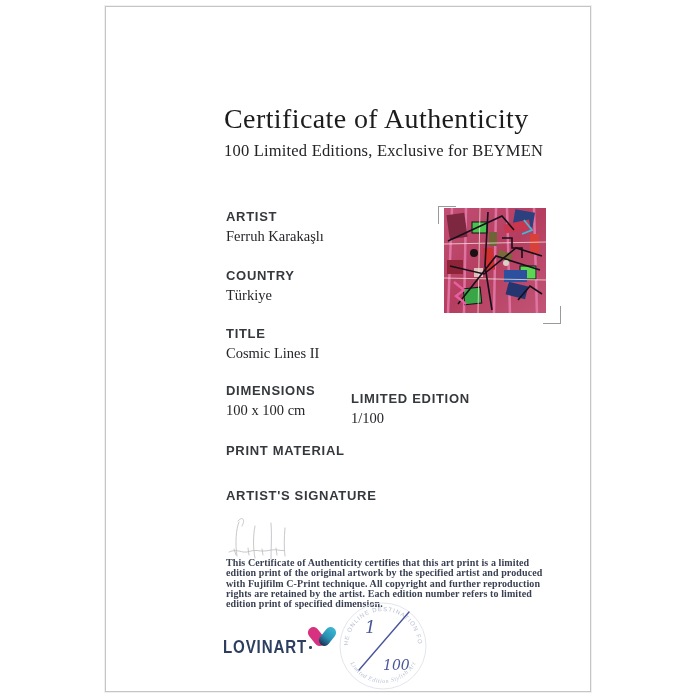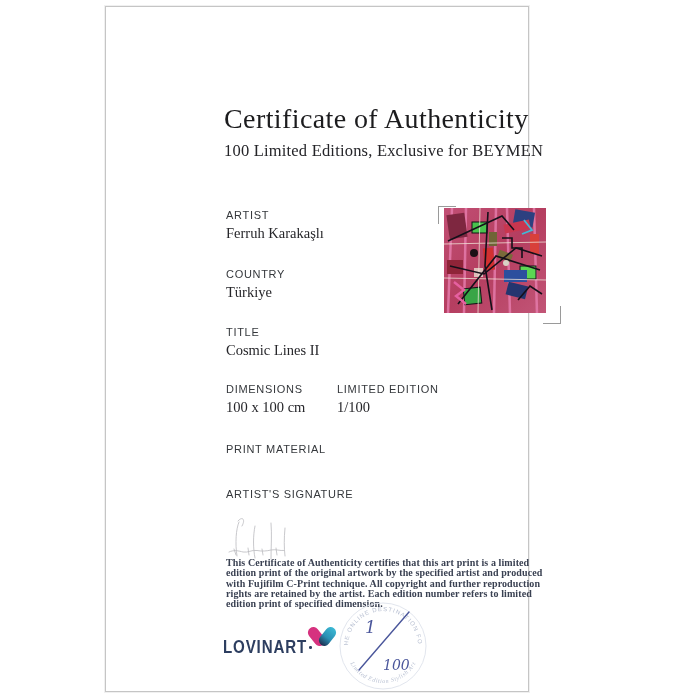--- a/index.html
+++ b/index.html
@@ -7,43 +7,43 @@
     --logo-pink:#d6327f;
     --logo-teal:#35b4cd;
     --stamp-ink:#4a569b;
     --stamp-gray:#b6bed0;
   }
   *{margin:0;padding:0;box-sizing:border-box;}
   html,body{width:700px;height:700px;background:#ffffff;overflow:hidden;
     font-family:"Liberation Sans",sans-serif;}
   .canvas{position:relative;width:700px;height:700px;background:#fff;}
   .page{
-    position:absolute;left:105px;top:6px;width:424px;height:686px;
+    position:absolute;left:105px;top:6px;width:486px;height:686px;
     background:#fff;border:1.5px solid #c5c5c5;box-shadow:0 0 0 1px #f0f0f0;
   }
   .doc-title{
     position:absolute;left:118px;top:96px;
     font-family:"Liberation Serif",serif;font-size:28px;color:#1c1c1e;
     letter-spacing:.4px;white-space:nowrap;
   }
   .doc-subtitle{
     position:absolute;left:118px;top:134px;
     font-family:"Liberation Serif",serif;font-size:16.5px;color:#242428;
     letter-spacing:.2px;white-space:nowrap;
   }
   .field{position:absolute;left:120px;}
   .field-label{
-    font-size:11px;font-weight:400;letter-spacing:.7px;color:#35383c;
+    font-size:13px;font-weight:700;letter-spacing:.7px;color:#35383c;
     text-transform:uppercase;margin-bottom:4px;white-space:nowrap;
   }
   .field-value{
     font-family:"Liberation Serif",serif;font-size:14.5px;color:#26262a;
     white-space:nowrap;
   }
-  .col2{left:231px;}
+  .col2{left:245px;margin-top:8px;}
   .col3{left:343px;}
   .artwork{
     position:absolute;left:338px;top:201px;width:102px;height:105px;
   }
   .cropmark{position:absolute;width:18px;height:18px;}
   .cropmark.tl{left:332px;top:199px;border-top:1px solid #9a9a9a;border-left:1px solid #9a9a9a;}
   .cropmark.br{left:437px;top:299px;border-bottom:1px solid #9a9a9a;border-right:1px solid #9a9a9a;}
   .signature-box{position:absolute;left:120px;top:506px;width:92px;height:52px;}
   .legal{
     position:absolute;left:120px;top:551px;width:334px;

